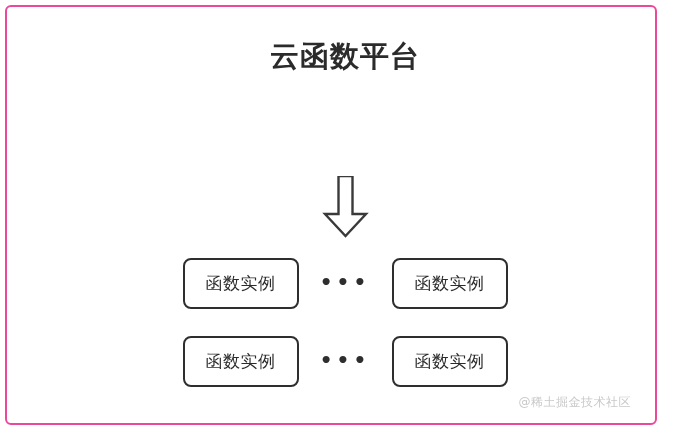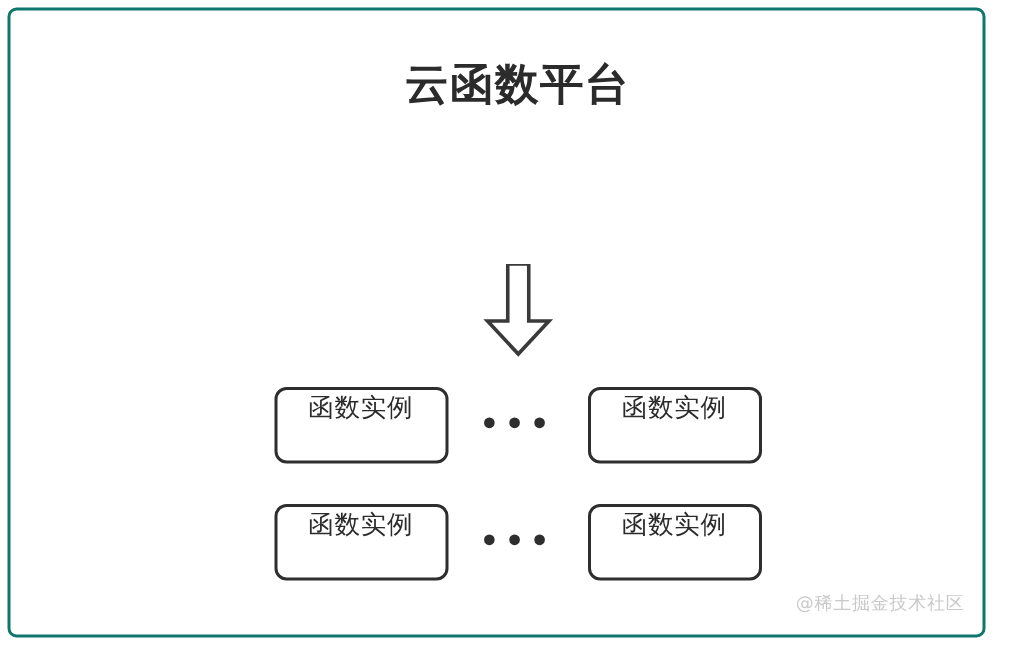--- a/index.html
+++ b/index.html
@@ -18,21 +18,21 @@
     width: 676px;
     height: 434px;
     background: #ffffff;
   }
   .outer-frame {
     position: absolute;
     left: 5px;
     top: 5px;
     width: 652px;
     height: 420px;
-    border: 2px solid #0f766e;
+    border: 2px solid #ec4899;
     border-radius: 6px;
     box-sizing: border-box;
     background: #ffffff;
   }
   .diagram-title {
     position: absolute;
     left: 0;
     top: 30px;
     width: 676px;
     text-align: center;
@@ -85,42 +85,42 @@
     align-items: center;
     justify-content: center;
   }
   .instance-box {
     width: 116px;
     height: 51px;
     border: 2px solid #2e2e2e;
     border-radius: 8px;
     box-sizing: border-box;
     display: flex;
-    align-items: flex-start;
+    align-items: center;
     justify-content: center;
     background: #ffffff;
   }
   .instance-label {
     font-size: 17px;
     color: #2b2b2b;
     letter-spacing: 0.5px;
   }
   .row-ellipsis {
     width: 93px;
     text-align: center;
     font-size: 20px;
     font-weight: bold;
     color: #2e2e2e;
     letter-spacing: 4px;
     line-height: 10px;
     padding-bottom: 4px;
   }
   .watermark {
     position: absolute;
-    right: 12px;
+    right: 24px;
     bottom: 12px;
     font-size: 12px;
     color: #c9c9c9;
     letter-spacing: 0.5px;
     white-space: nowrap;
   }
 </style>
 </head>
 <body>
 

